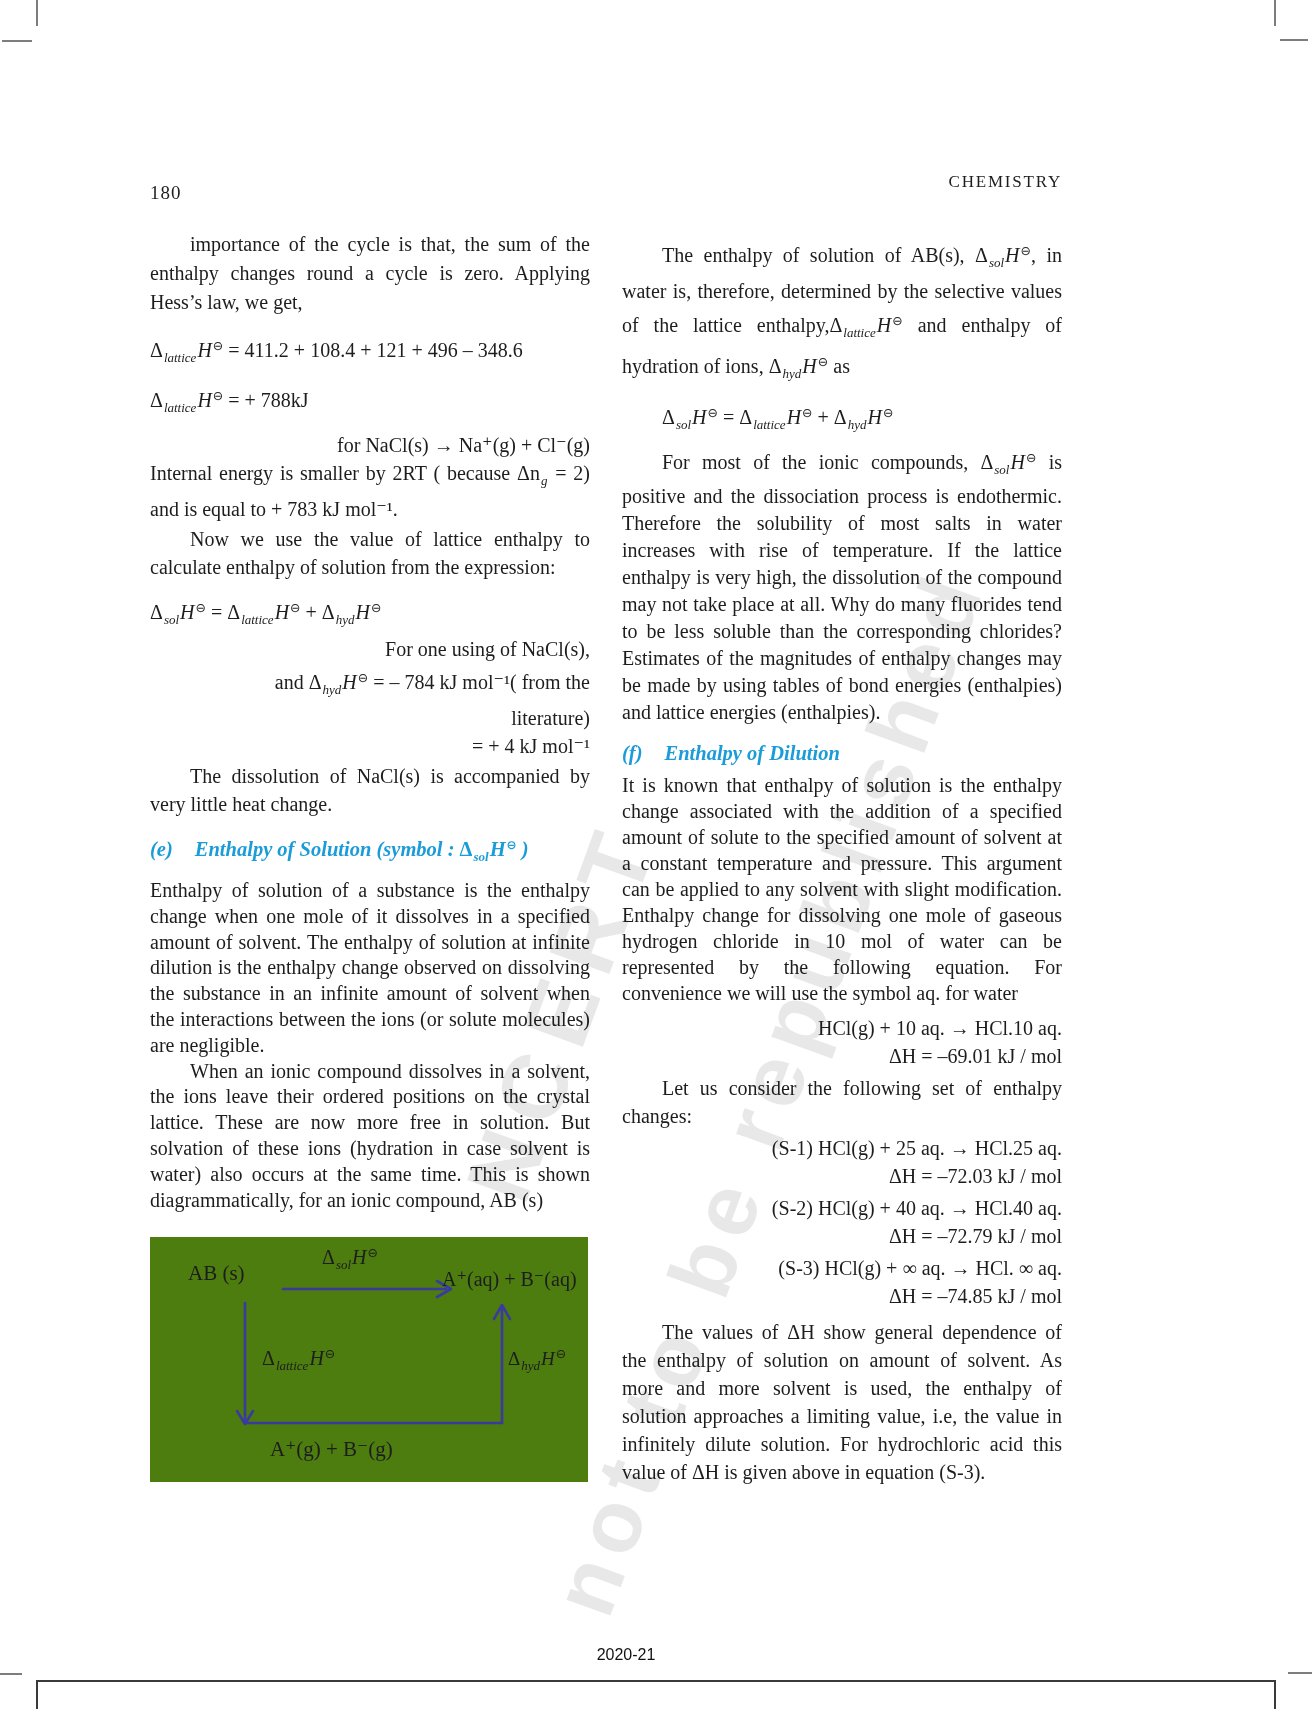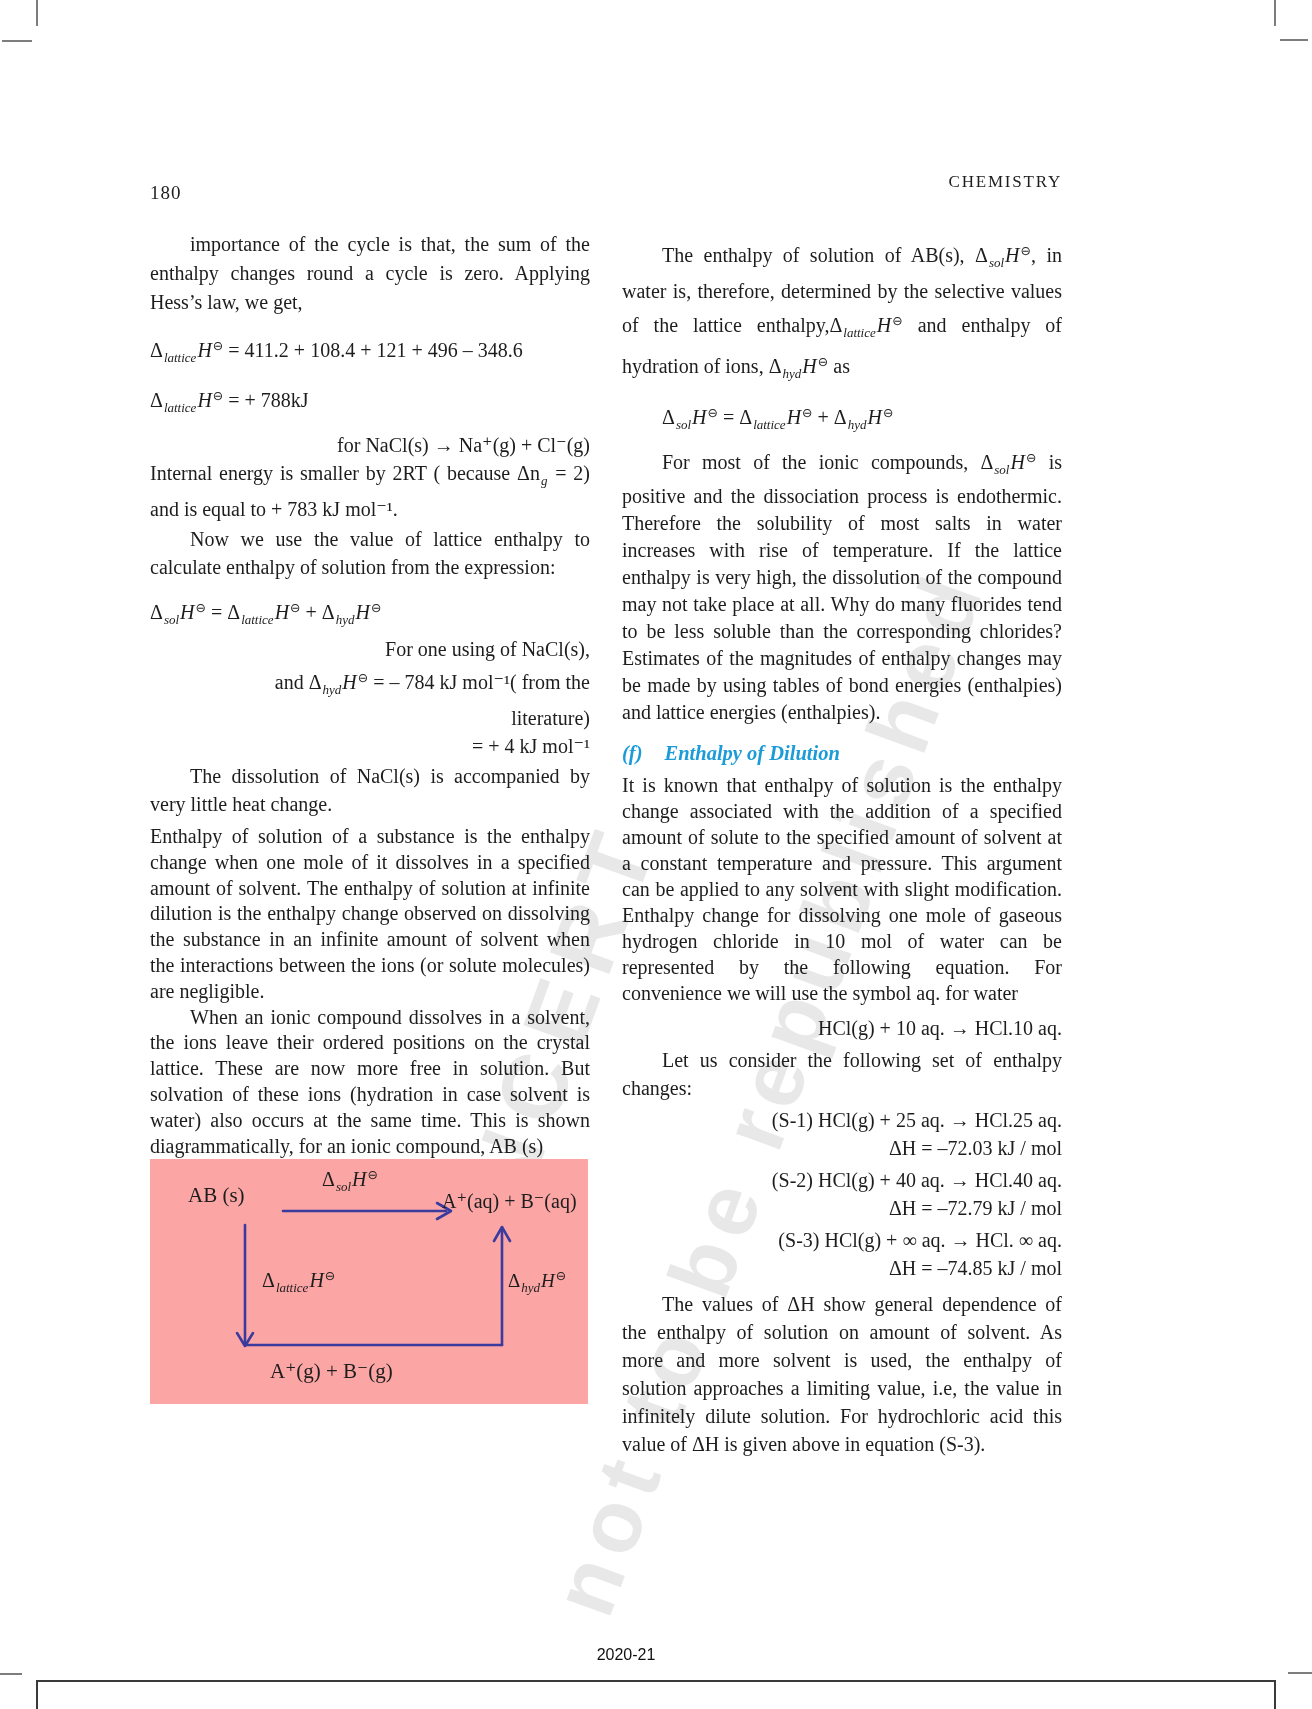--- a/index.html
+++ b/index.html
@@ -41,21 +41,21 @@
   .dsym { font-style:normal; }
   .dsub { font-size:13px; font-style:italic; vertical-align:-5px; margin:0 1px 0 1px; }
   .hit  { font-style:italic; }
   .th   { font-family:"DejaVu Sans",sans-serif; font-size:12.5px; vertical-align:7px; margin-left:1px; }
   
   .head { color:#1b9cd8; font-weight:bold; font-style:italic; font-size:20.5px;
           line-height:30px; white-space:nowrap; }
   .head .hlabel { margin-right:22px; }
   .head .th { font-size:12px; }
   
-  .figbox { position:relative; margin-top:0; width:438px; height:245px; background:#fca5a5; }
+  .figbox { position:relative; margin-top:24px; width:438px; height:245px; background:#4d7c0f; }
   .figlabel { position:absolute; font-size:20px; color:#1d1d1d; white-space:nowrap; }
   .figsvg { position:absolute; left:0; top:0; }
   .indent72 { padding-left:72px; }
   .eqind { padding-left:40px; }
 </style>
 </head>
 <body>
 
 <div id="page">
 
@@ -108,20 +108,23 @@
 
     <div class="line" style="line-height:29px;">
       <span>and </span><span class="dsym">Δ</span><span class="dsub">hyd</span><span class="hit">H</span><span class="th">⊖</span><span> = – 784 kJ mol⁻¹( from the</span>
     </div>
     <div class="rline">literature)</div>
 
     <div class="line indent72">= + 4 kJ mol⁻¹</div>
 
     <p class="p ind" style="margin-top:2px;">The dissolution of NaCl(s) is accompanied by very little heat change.</p>
 
+    <div class="head" style="margin-top:12px;">
+      <span class="hlabel">(e)</span><span>Enthalpy of Solution (symbol : </span><span class="dsym">Δ</span><span class="dsub">sol</span><span class="hit">H</span><span class="th">⊖</span><span> )</span>
+    </div>
 
     <p class="p tight" style="margin-top:6px;">Enthalpy of solution of a substance is the enthalpy change when one mole of it dissolves in a specified amount of solvent. The enthalpy of solution at infinite dilution is the enthalpy change observed on dissolving the substance in an infinite amount of solvent when the interactions between the ions (or solute molecules) are negligible.</p>
 
     <p class="p ind tight">When an ionic compound dissolves in a solvent, the ions leave their ordered positions on the crystal lattice. These are now more free in solution. But solvation of these ions (hydration in case solvent is water) also occurs at the same time. This is shown diagrammatically, for an ionic compound, AB (s)</p>
 
     <div class="figbox">
       <svg class="figsvg" width="438" height="245" viewBox="0 0 438 245">
         <g stroke="#3b3b9e" stroke-width="2.6" fill="none" stroke-linecap="round" stroke-linejoin="round">
           <line x1="133" y1="52" x2="296" y2="52"></line>
           <path d="M287 44 L301 52 L287 60"></path>
@@ -161,20 +164,21 @@
 
     <p class="p ind lh27" style="margin-top:4px;"><span>For most of the ionic compounds, </span><span class="dsym">Δ</span><span class="dsub">sol</span><span class="hit">H</span><span class="th">⊖</span><span> is positive and the dissociation process is endothermic. Therefore the solubility of most salts in water increases with rise of temperature. If the lattice enthalpy is very high, the dissolution of the compound may not take place at all. Why do many fluorides tend to be less soluble than the corresponding chlorides? Estimates of the magnitudes of enthalpy changes may be made by using tables of bond energies (enthalpies) and lattice energies (enthalpies).</span></p>
 
     <div class="head" style="margin-top:12px;">
       <span class="hlabel">(f)</span><span>Enthalpy of Dilution</span>
     </div>
 
     <p class="p lh26" style="margin-top:4px;">It is known that enthalpy of solution is the enthalpy change associated with the addition of a specified amount of solute to the specified amount of solvent at a constant temperature and pressure. This argument can be applied to any solvent with slight modification. Enthalpy change for dissolving one mole of gaseous hydrogen chloride in 10 mol of water can be represented by the following equation. For convenience we will use the symbol aq. for water</p>
 
     <div class="line" style="margin-top:8px;">HCl(g) + 10 aq. → HCl.10 aq.</div>
+    <div class="rline">ΔH = –69.01 kJ / mol</div>
 
     <p class="p ind" style="margin-top:4px;">Let us consider the following set of enthalpy changes:</p>
 
     <div class="line" style="margin-top:4px;margin-left:48px;">(S-1) HCl(g) + 25 aq. → HCl.25 aq.</div>
     <div class="rline">ΔH = –72.03 kJ / mol</div>
     <div class="line" style="margin-top:4px;">(S-2) HCl(g) + 40 aq. → HCl.40 aq.</div>
     <div class="rline">ΔH = –72.79 kJ / mol</div>
     <div class="line" style="margin-top:4px;">(S-3) HCl(g) +  ∞ aq. → HCl. ∞ aq.</div>
     <div class="rline">ΔH = –74.85 kJ / mol</div>
 

